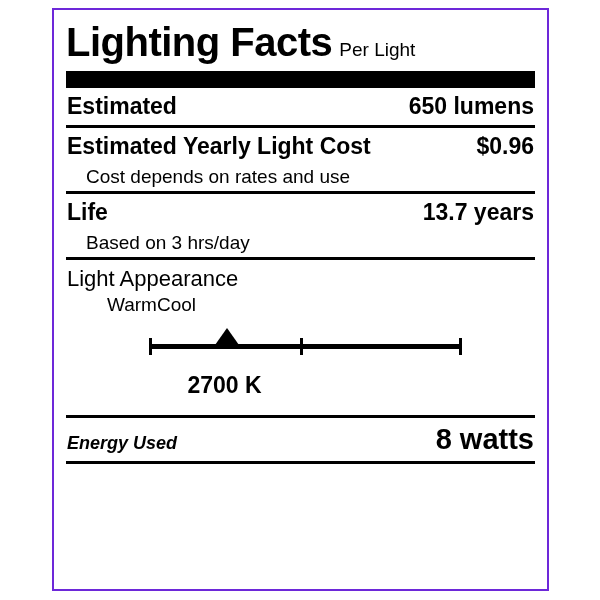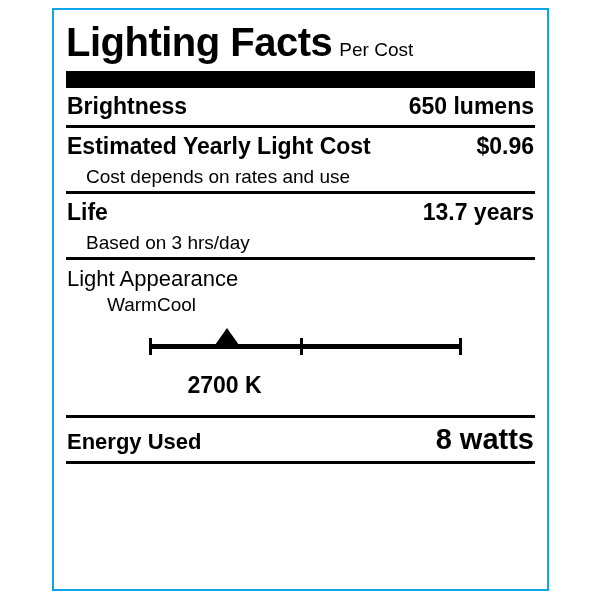--- a/index.html
+++ b/index.html
@@ -14,21 +14,21 @@
     color: #000000;
     overflow: hidden;
   }
 
   .label-frame {
     position: absolute;
     left: 52px;
     top: 8px;
     width: 497px;
     height: 583px;
-    border: 2px solid #0ea5e9;
+    border: 2px solid #6d28d9;
     box-sizing: border-box;
     background: #ffffff;
   }
 
   .inner {
     position: absolute;
     left: 10px;
     right: 10px;
     top: 6px;
   }
@@ -75,21 +75,21 @@
     padding: 5px 3px 5px 3px;
   }
   .row .lbl {
     font-size: 23px;
     font-weight: bold;
   }
   .row .val {
     font-size: 23px;
     font-weight: bold;
   }
-  .energy-row .lbl { font-size: 22px; }
+  .energy-row .lbl { font-size: 18px; font-style: italic; }
   .energy-row .val { font-size: 29px; }
 
   .subline {
     font-size: 19px;
     padding: 1px 3px 3px 22px;
   }
 
   .sec-pad-bottom { }
 
   
@@ -150,27 +150,27 @@
   }
 </style>
 </head>
 <body>
 
 <div class="label-frame">
   <div class="inner">
 
     <div class="title-row">
       <span class="title-main">Lighting Facts</span>
-      <span class="title-sub">Per Cost</span>
+      <span class="title-sub">Per Light</span>
     </div>
 
     <div class="bar"></div>
 
     <div class="row">
-      <span class="lbl">Brightness</span>
+      <span class="lbl">Estimated</span>
       <span class="val">650 lumens</span>
     </div>
 
     <div class="rule"></div>
 
     <div class="row">
       <span class="lbl">Estimated Yearly Light Cost</span>
       <span class="val">$0.96</span>
     </div>
     <div class="subline sec-pad-bottom">Cost depends on rates and use</div>

